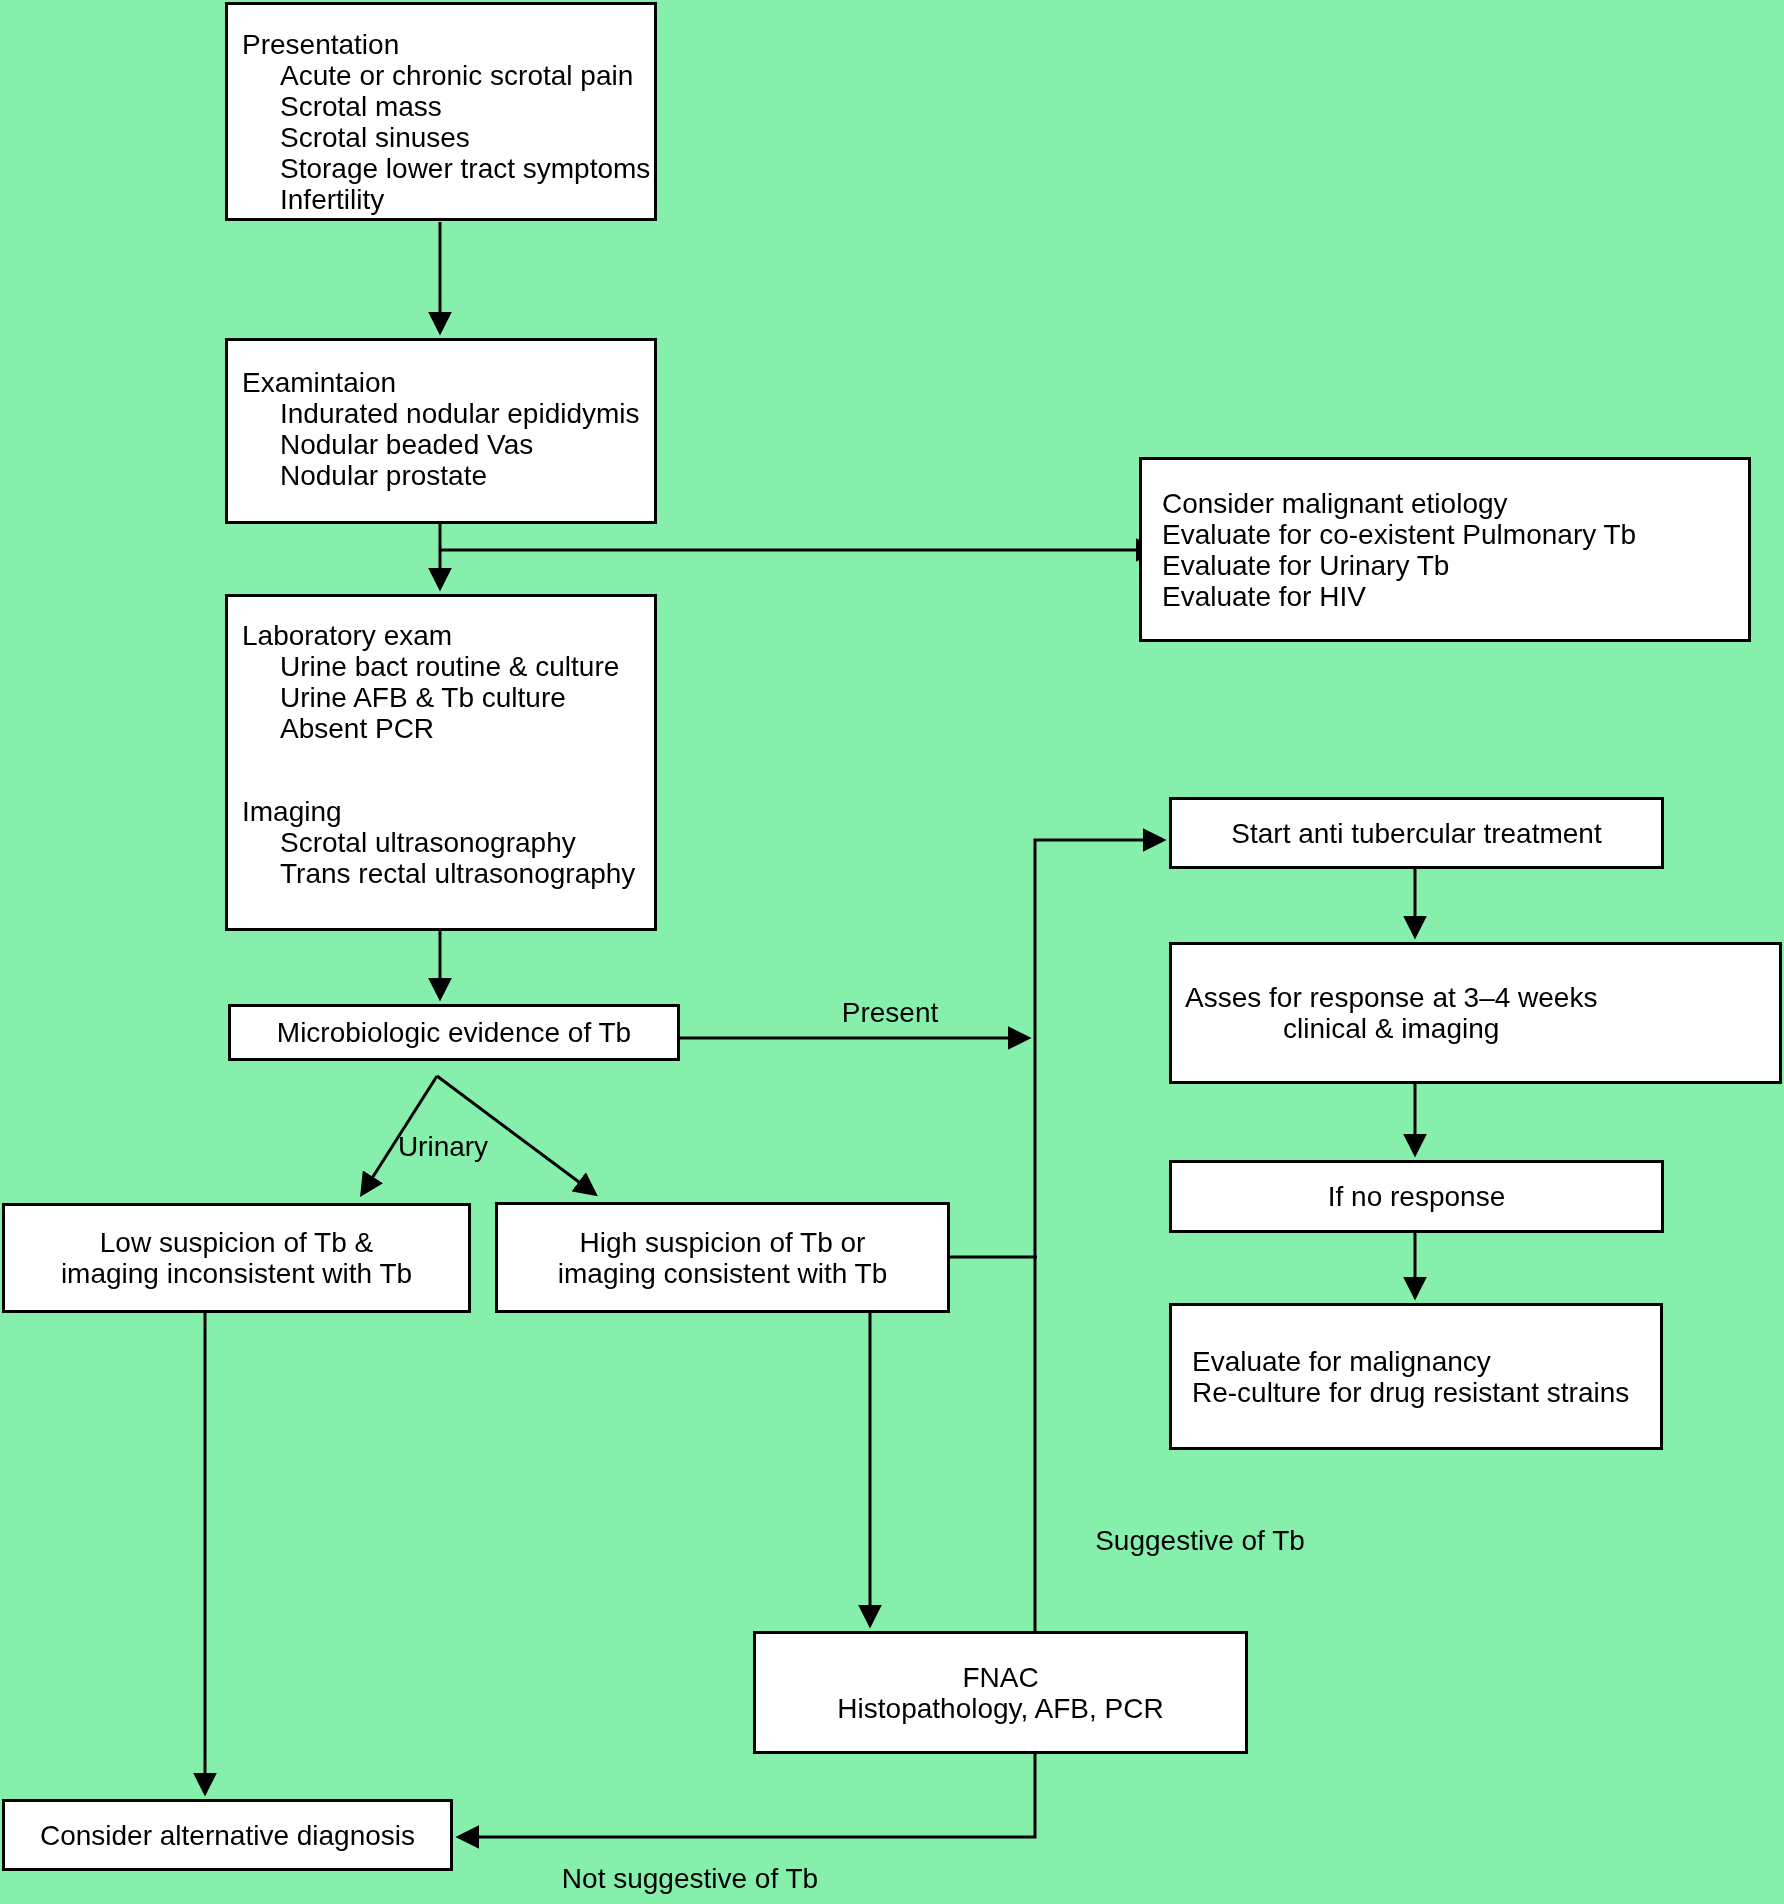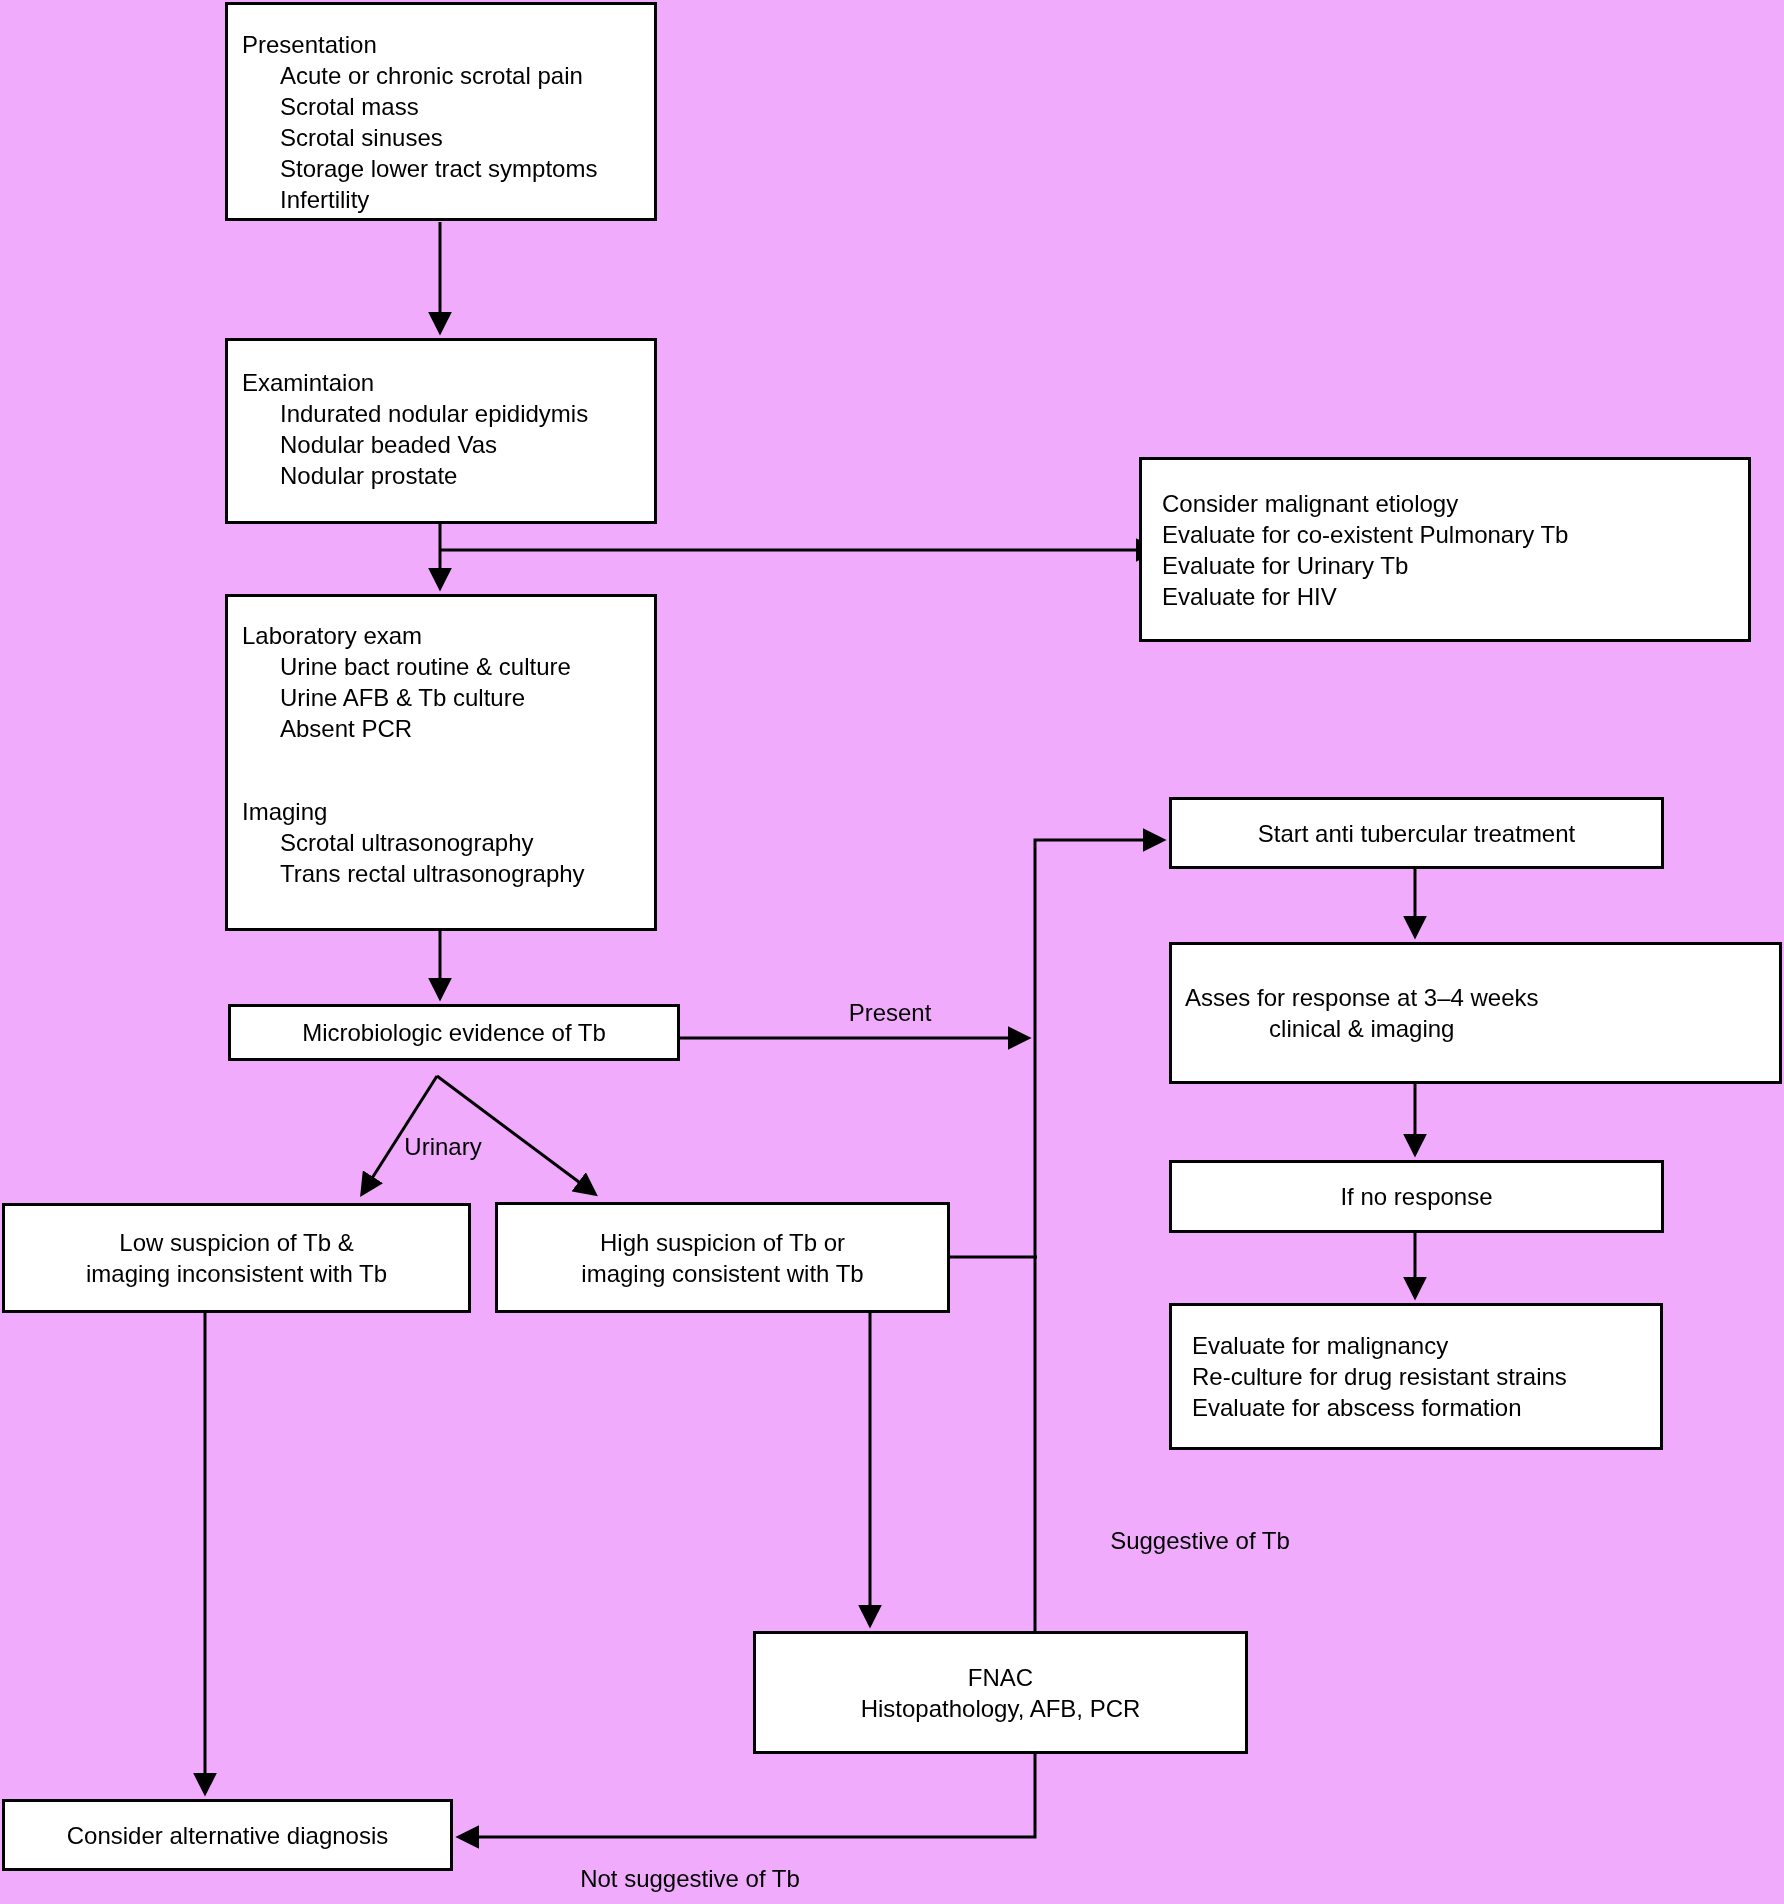--- a/index.html
+++ b/index.html
@@ -1,18 +1,18 @@
 <!DOCTYPE html>
 <html><head>
 <meta charset="utf-8">
 <style>
   html,body{margin:0;padding:0;background:#ffffff;}
   .canvas{
-    position:relative;width:1784px;height:1904px;background:#f0abfc;
-    font-family:"Liberation Sans",sans-serif;font-size:24px;line-height:31px;color:#000;
+    position:relative;width:1784px;height:1904px;background:#86efac;
+    font-family:"Liberation Sans",sans-serif;font-size:28px;line-height:31px;color:#000;
     overflow:hidden;
   }
   .edges{position:absolute;left:0;top:0;width:1784px;height:1904px;pointer-events:none;}
   .box{position:absolute;border:3px solid #000;background:#fff;box-sizing:border-box;}
   
   .list-box .bt{padding-left:14px;}
   .list-box .bi{padding-left:52px;}
   .gap{height:52px;}
   
   .lines-box{display:flex;flex-direction:column;justify-content:center;padding-left:20px;}
@@ -121,21 +121,20 @@
     </div>
   </div>
 
   <div class="box cbox n-ifno">
     <div>If no response</div>
   </div>
 
   <div class="box lines-box n-evaluate">
     <div>Evaluate for malignancy</div>
     <div>Re-culture for drug resistant strains</div>
-    <div>Evaluate for abscess formation</div>
   </div>
 
   <div class="box cbox n-low">
     <div>Low suspicion of Tb &amp;</div>
     <div>imaging inconsistent with Tb</div>
   </div>
 
   <div class="box cbox n-high">
     <div>High suspicion of Tb or</div>
     <div>imaging consistent with Tb</div>

